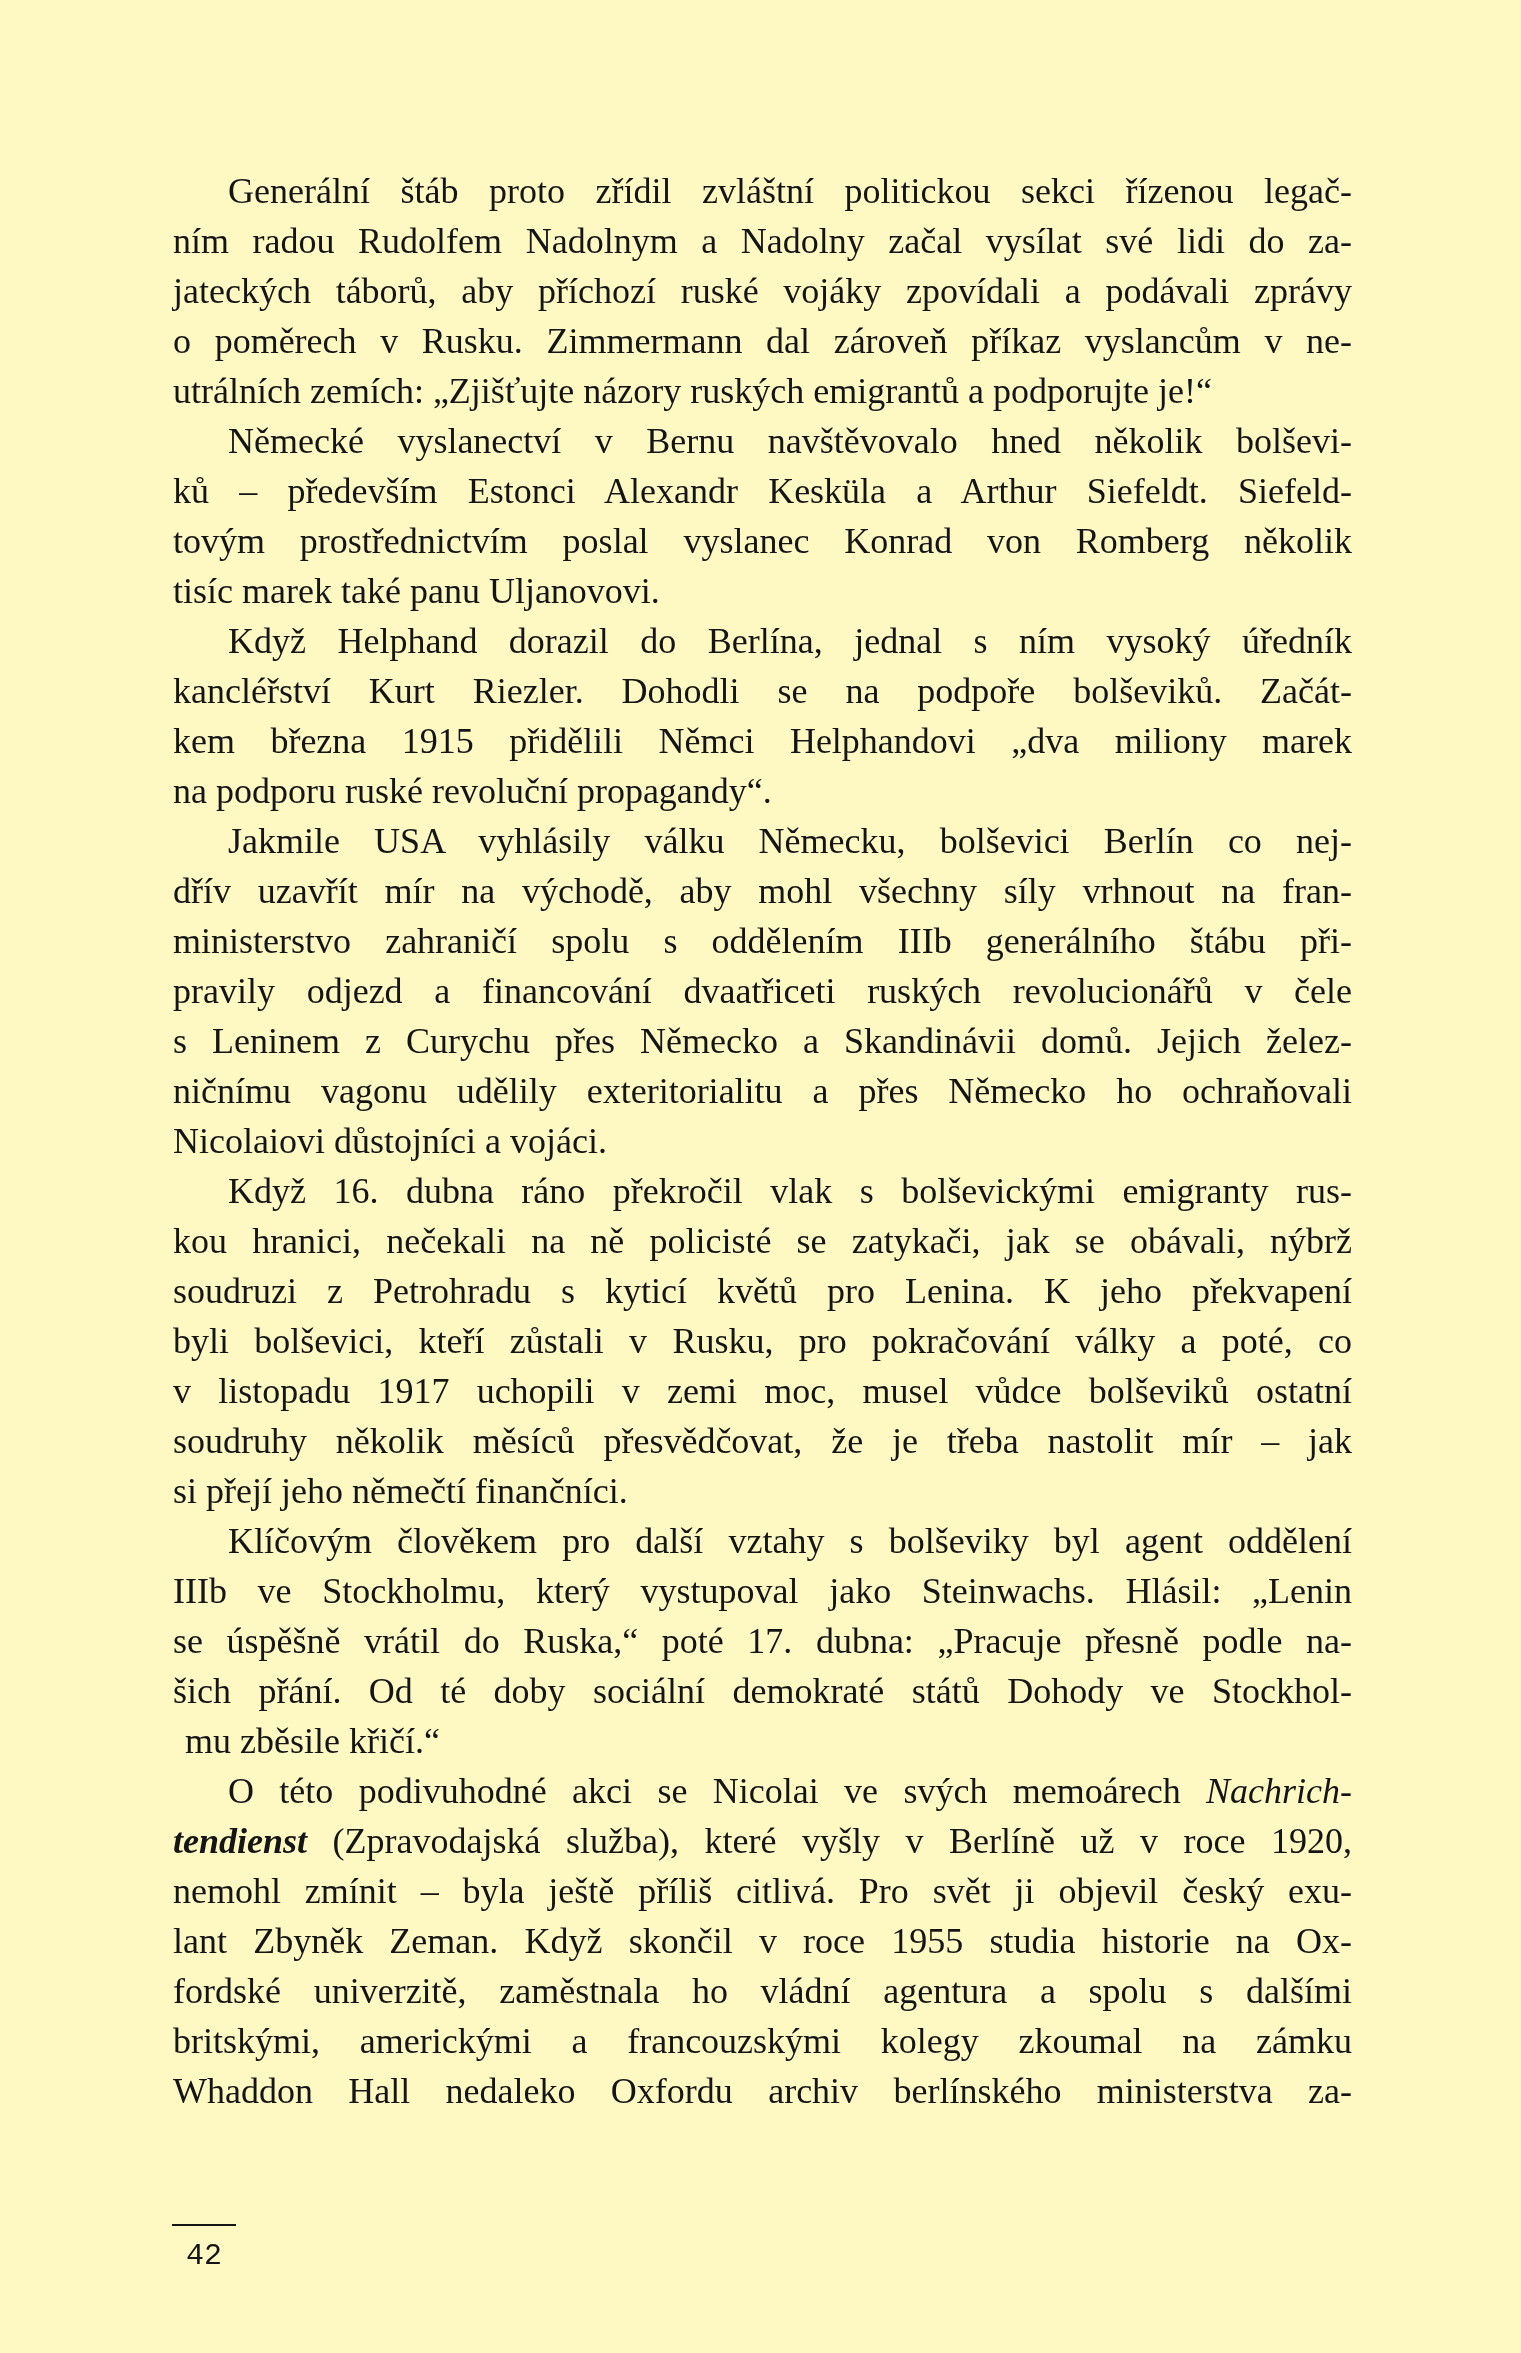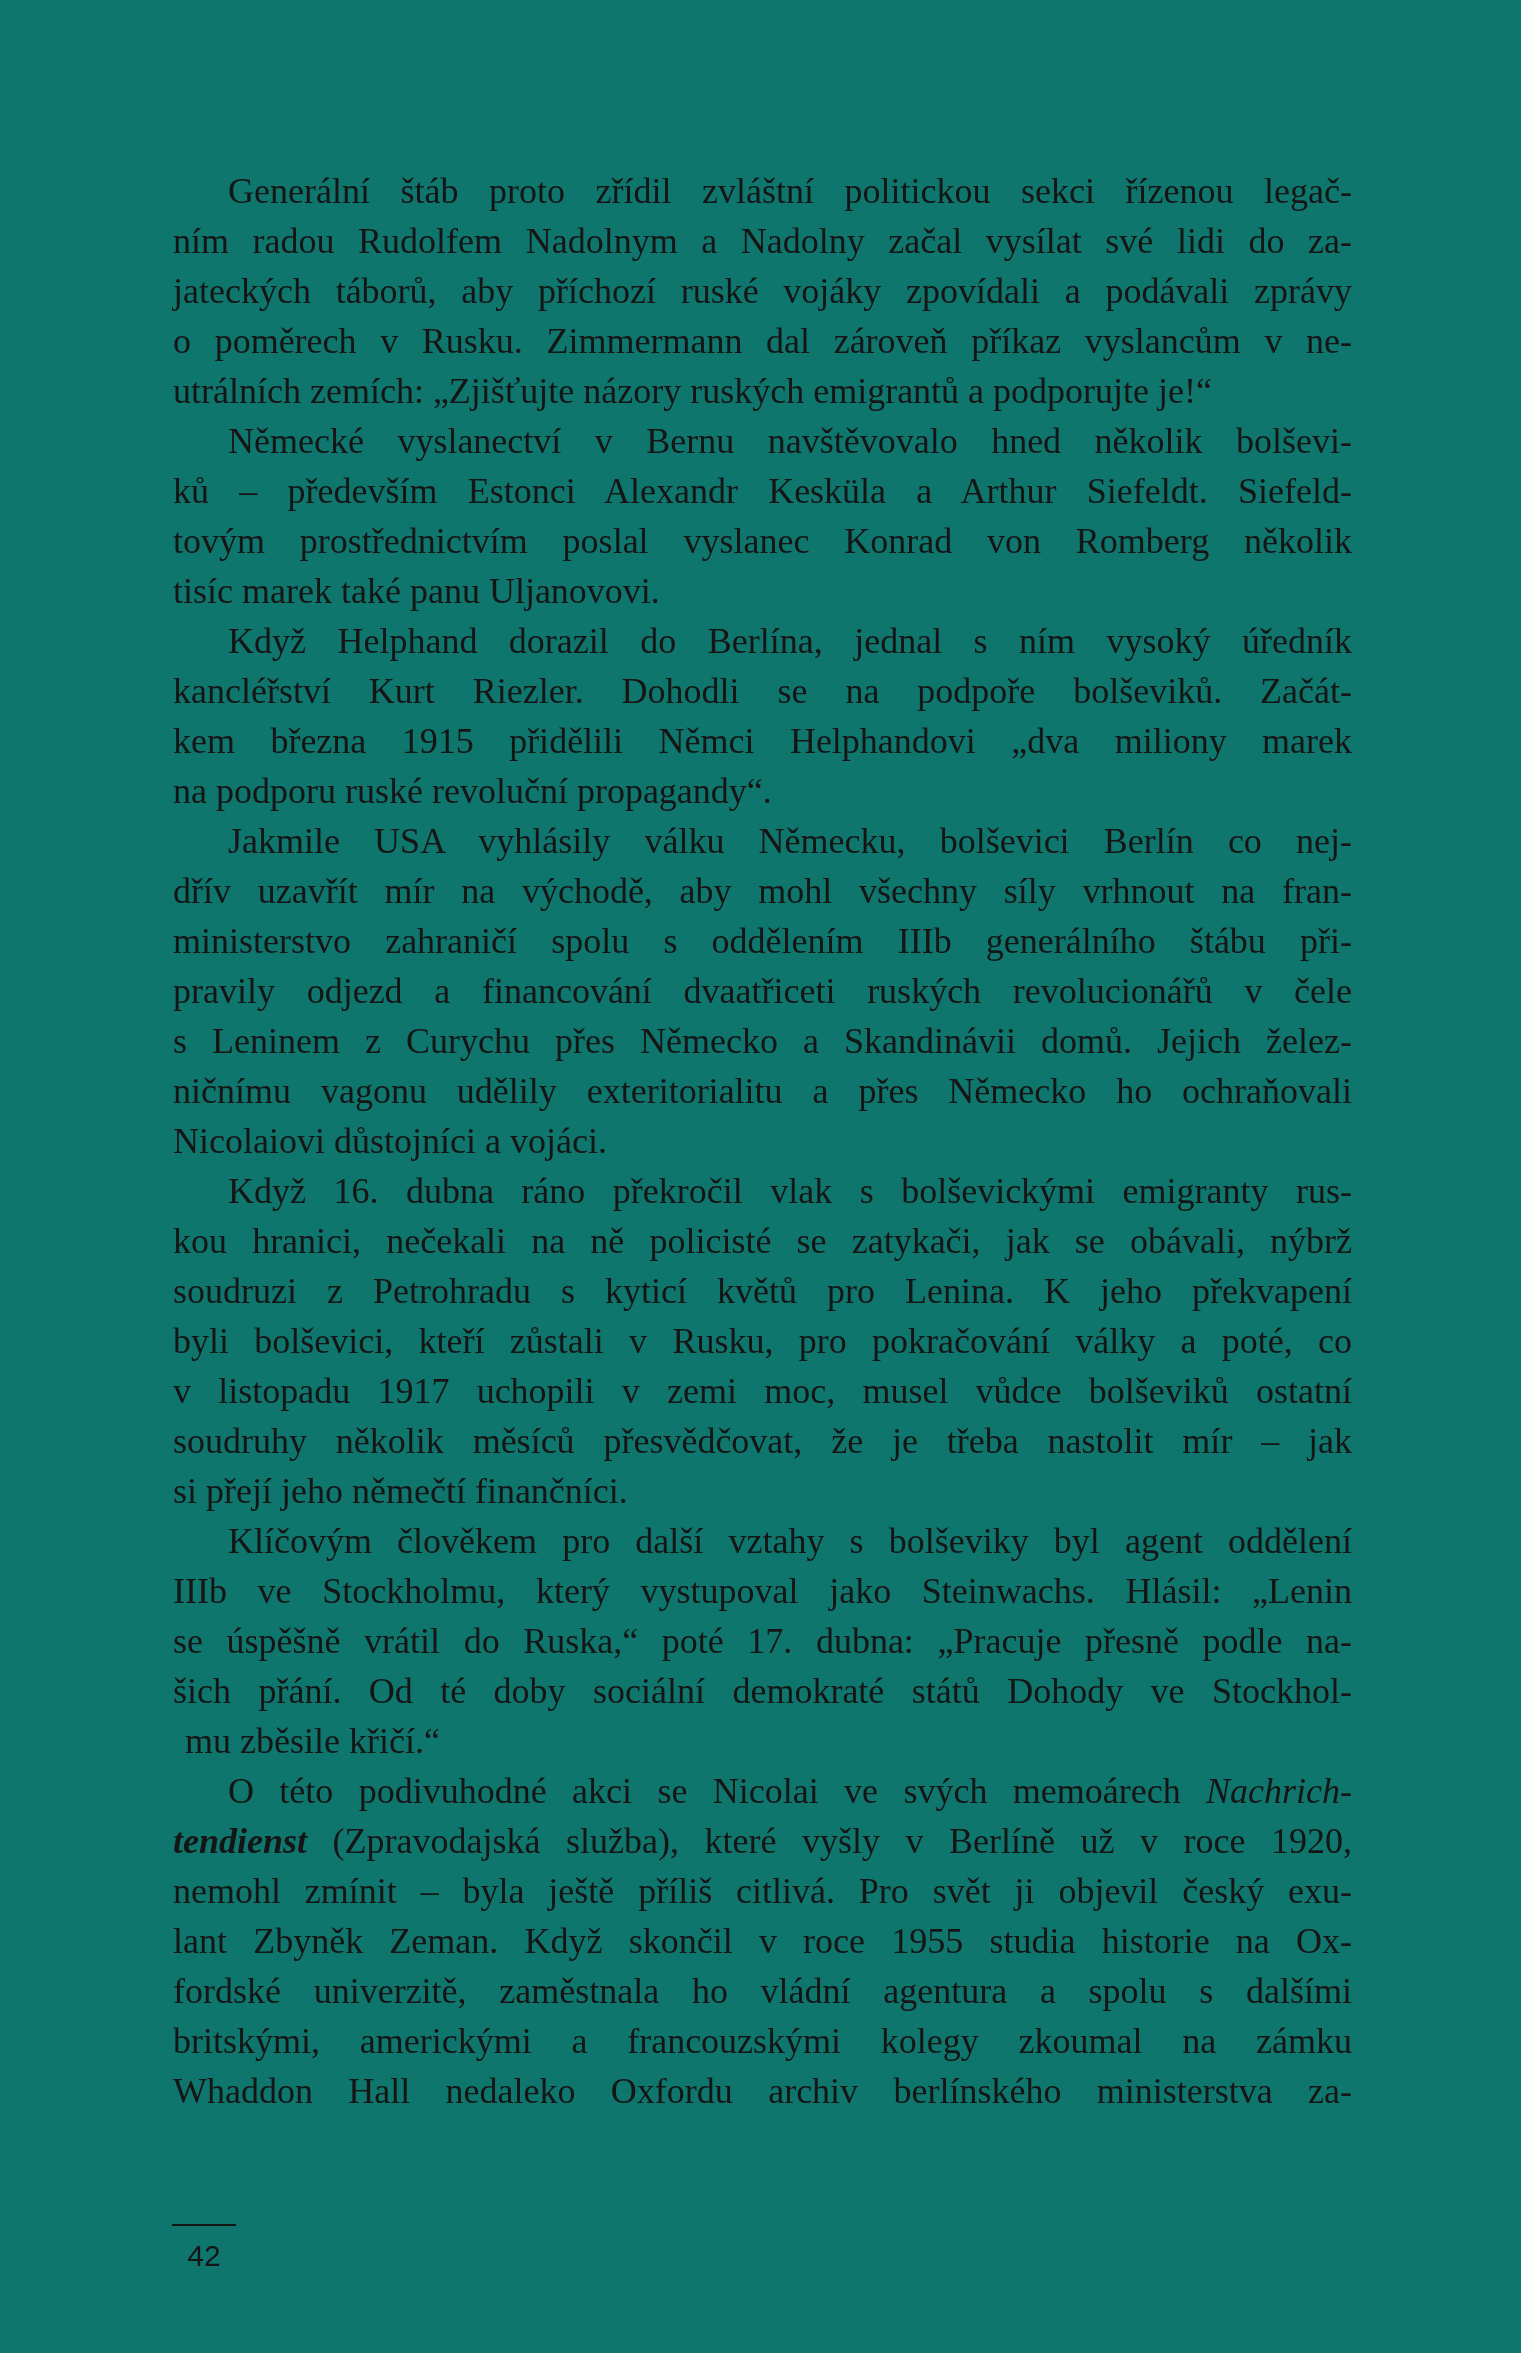--- a/index.html
+++ b/index.html
@@ -11,21 +11,21 @@
     width: 1521px;
     height: 2353px;
     position: relative;
     overflow: hidden;
   }
   .page {
     position: absolute;
     left: 0; top: 0;
     width: 1521px;
     height: 2353px;
-    background: #0f766e;
+    background: #fef9c3;
   }
   .text-block {
     position: absolute;
     left: 173px;
     top: 166px;
     width: 1179px;
     font-family: "Liberation Serif", "DejaVu Serif", serif;
     font-size: 36px;
     line-height: 50px;
     color: #151515;
@@ -56,21 +56,21 @@
     width: 64px;
     height: 2px;
     background: #151515;
   }
   .page-number {
     position: absolute;
     left: 172px;
     top: 2238px;
     width: 64px;
     text-align: center;
-    font-family: Liberation Sans, sans-serif;
+    font-family: Liberation Mono, monospace;
     font-size: 30px;
     line-height: 36px;
     color: #151515;
   }
 </style>
 </head>
 <body>
 
 <div class="page">
   <div class="text-block" id="text-block">

